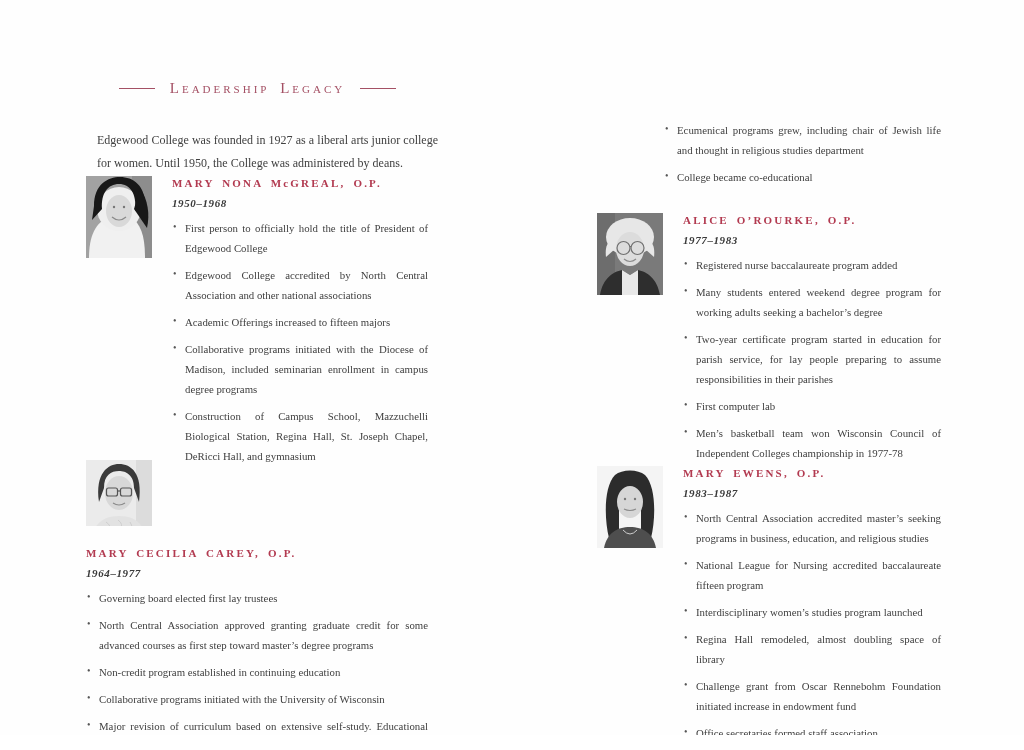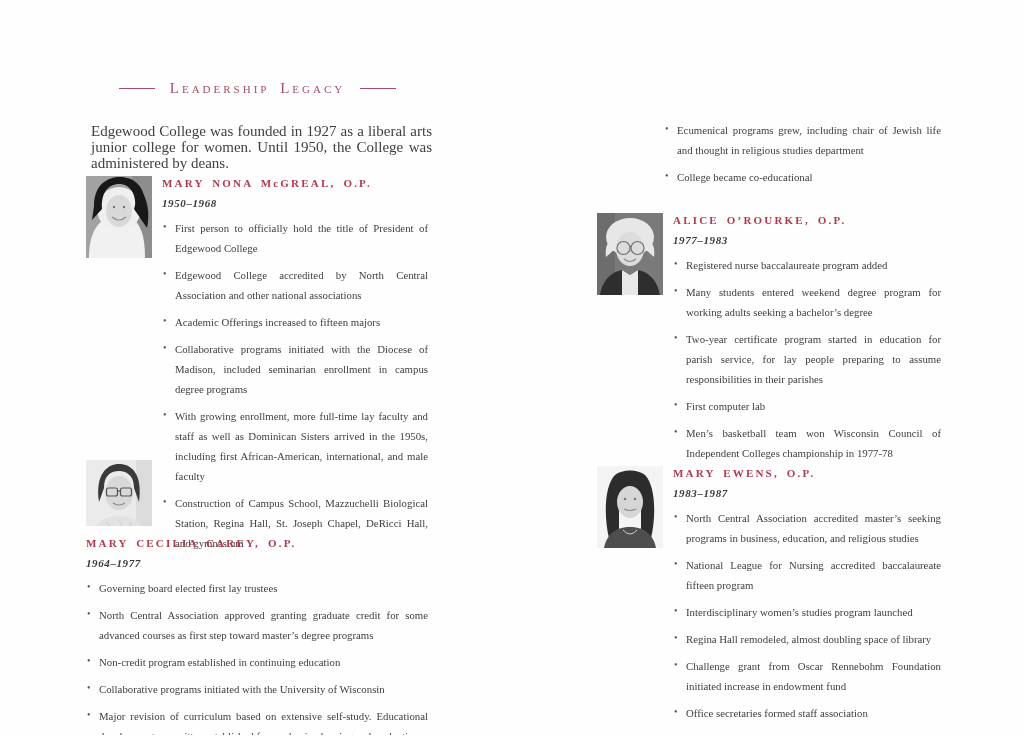--- a/index.html
+++ b/index.html
@@ -32,28 +32,28 @@
     font-size:15px;font-weight:normal;
     font-variant:small-caps;
     letter-spacing:3px;word-spacing:4px;
     color:var(--rose);
     white-space:nowrap;
   }
 
   
   .intro{
     position:absolute;left:87px;top:119px;width:341px;
-    margin:4px;
-    font-size:15px;line-height:16px;
+    margin:10px;
+    font-size:12px;line-height:23px;
     color:var(--body);
     text-align:justify;
   }
 
   
-  .profile{position:absolute;display:flex;gap:10px;}
+  .profile{position:absolute;display:flex;gap:20px;}
   #profile-mcgreal{left:86px;top:176px;width:342px;}
   #profile-carey  {left:86px;top:460px;width:342px;flex-direction:column;}
   #profile-orourke{left:597px;top:213px;width:344px;}
   #profile-ewens  {left:597px;top:466px;width:344px;}
 
   .photo{flex:0 0 66px;height:82px;overflow:hidden;}
   .photo svg{display:block;}
 
   .pbody{flex:1;min-width:0;}
   .pname{
@@ -116,21 +116,20 @@
       </svg>
     </div>
     <div class="pbody">
       <h2 class="pname">MARY NONA McGREAL, O.P.</h2>
       <div class="pyears">1950–1968</div>
       <ul class="bullets">
           <li>First person to officially hold the title of President of Edgewood College</li>
           <li>Edgewood College accredited by North Central Association and other national associations</li>
           <li>Academic Offerings increased to fifteen majors</li>
           <li>Collaborative programs initiated with the Diocese of Madison, included seminarian enrollment in campus degree programs</li>
-          <li>With growing enrollment, more full-time lay faculty and staff as well as Dominican Sisters arrived in the 1950s, including first African-American, international, and male faculty</li>
           <li>Construction of Campus School, Mazzuchelli Biological Station, Regina Hall, St. Joseph Chapel, DeRicci Hall, and gymnasium</li>
         </ul>
     </div>
   </section>
 
   <section class="profile" id="profile-carey">
     <div class="photo">
       <svg width="66" height="82" viewBox="0 0 66 82">
         <rect width="66" height="82" fill="#ebebeb"></rect>
         <rect x="50" width="16" height="82" fill="#dcdcdc"></rect>

